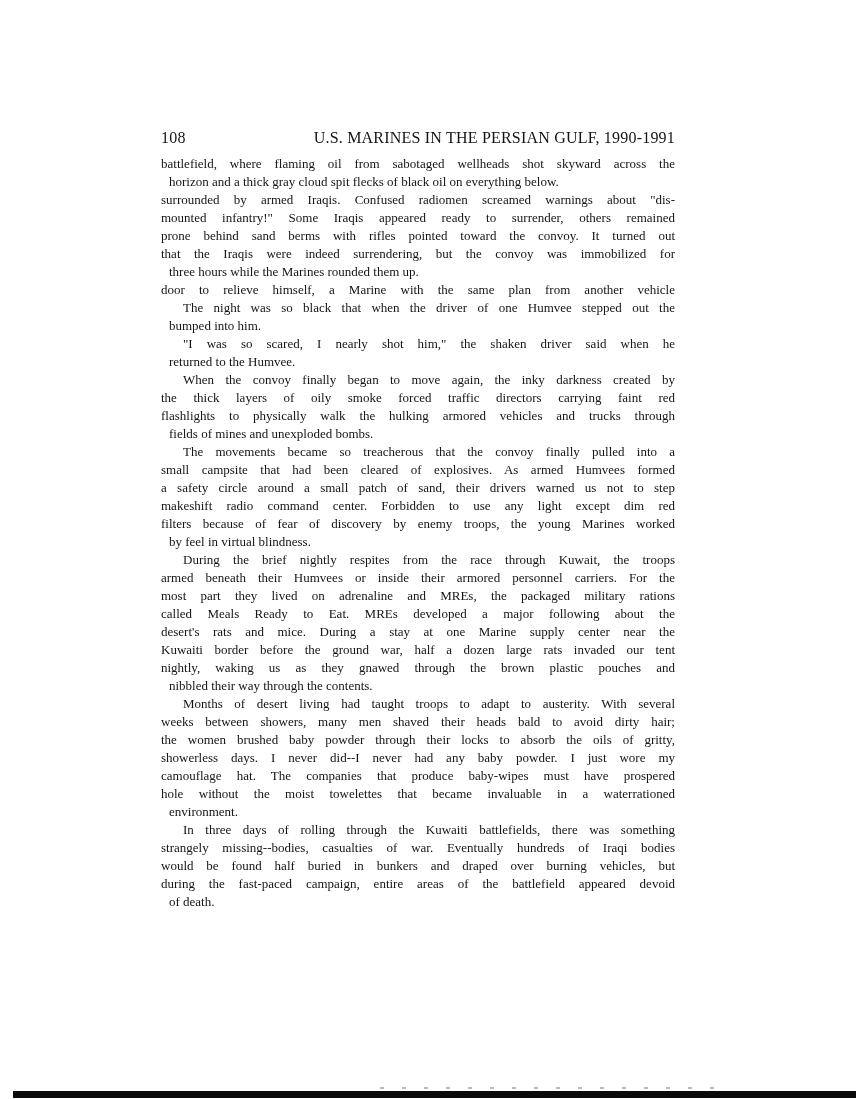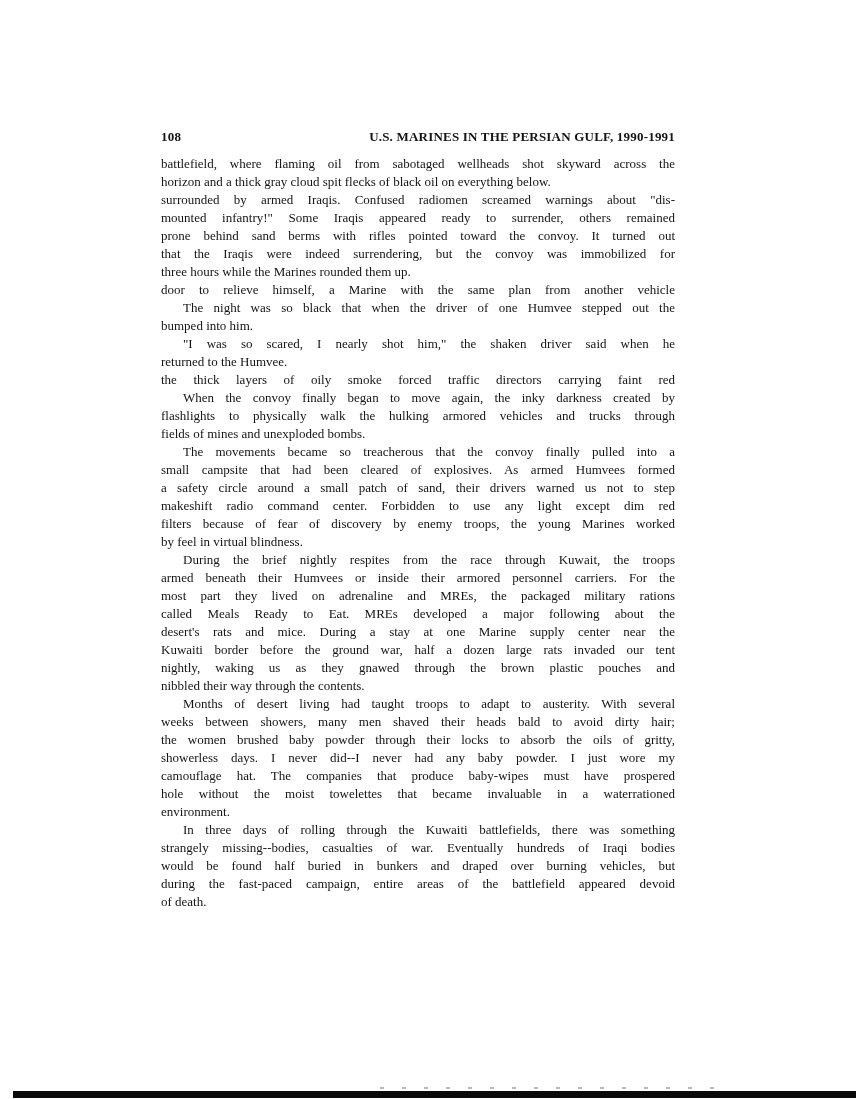--- a/index.html
+++ b/index.html
@@ -17,24 +17,23 @@
     color: #141414;
   }
   .running-head {
     position: absolute;
     top: 129px;
     left: 161px;
     width: 514px;
     display: flex;
     justify-content: space-between;
     align-items: flex-end;
-    font-size: 13px;
+    font-size: 16px;
     letter-spacing: 0.2px;
     white-space: nowrap;
-    font-weight: bold;
   }
   .body-text {
     position: absolute;
     top: 155px;
     left: 161px;
     width: 514px;
     font-size: 13px;
     line-height: 18px;
   }
   .para {
@@ -42,20 +41,21 @@
     padding: 0;
   }
   .line {
     display: block;
     text-align: justify;
     text-align-last: justify;
     white-space: normal;
   }
   .line.last {
     text-align-last: left;
+    margin-left: 8px;
   }
   .line.first-indent {
     text-indent: 22px;
   }
   .scan-artifact-dashes {
     position: absolute;
     top: 1087px;
     left: 380px;
     width: 350px;
     height: 2px;
@@ -100,22 +100,22 @@
       <p class="para">
         <span class="line">door to relieve himself, a Marine with the same plan from another vehicle</span>
         <span class="line first-indent">The night was so black that when the driver of one Humvee stepped out the</span>
         <span class="line last">bumped into him.</span>
       </p>
       <p class="para">
         <span class="line first-indent">"I was so scared, I nearly shot him," the shaken driver said when he</span>
         <span class="line last">returned to the Humvee.</span>
       </p>
       <p class="para">
+        <span class="line first-indent">When the convoy finally began to move again, the inky darkness created by</span>
         <span class="line">the thick layers of oily smoke forced traffic directors carrying faint red</span>
-        <span class="line first-indent">When the convoy finally began to move again, the inky darkness created by</span>
         <span class="line">flashlights to physically walk the hulking armored vehicles and trucks through</span>
         <span class="line last">fields of mines and unexploded bombs.</span>
       </p>
       <p class="para">
         <span class="line first-indent">The movements became so treacherous that the convoy finally pulled into a</span>
         <span class="line">small campsite that had been cleared of explosives. As armed Humvees formed</span>
         <span class="line">a safety circle around a small patch of sand, their drivers warned us not to step</span>
         <span class="line">makeshift radio command center. Forbidden to use any light except dim red</span>
         <span class="line">filters because of fear of discovery by enemy troops, the young Marines worked</span>
         <span class="line last">by feel in virtual blindness.</span>

